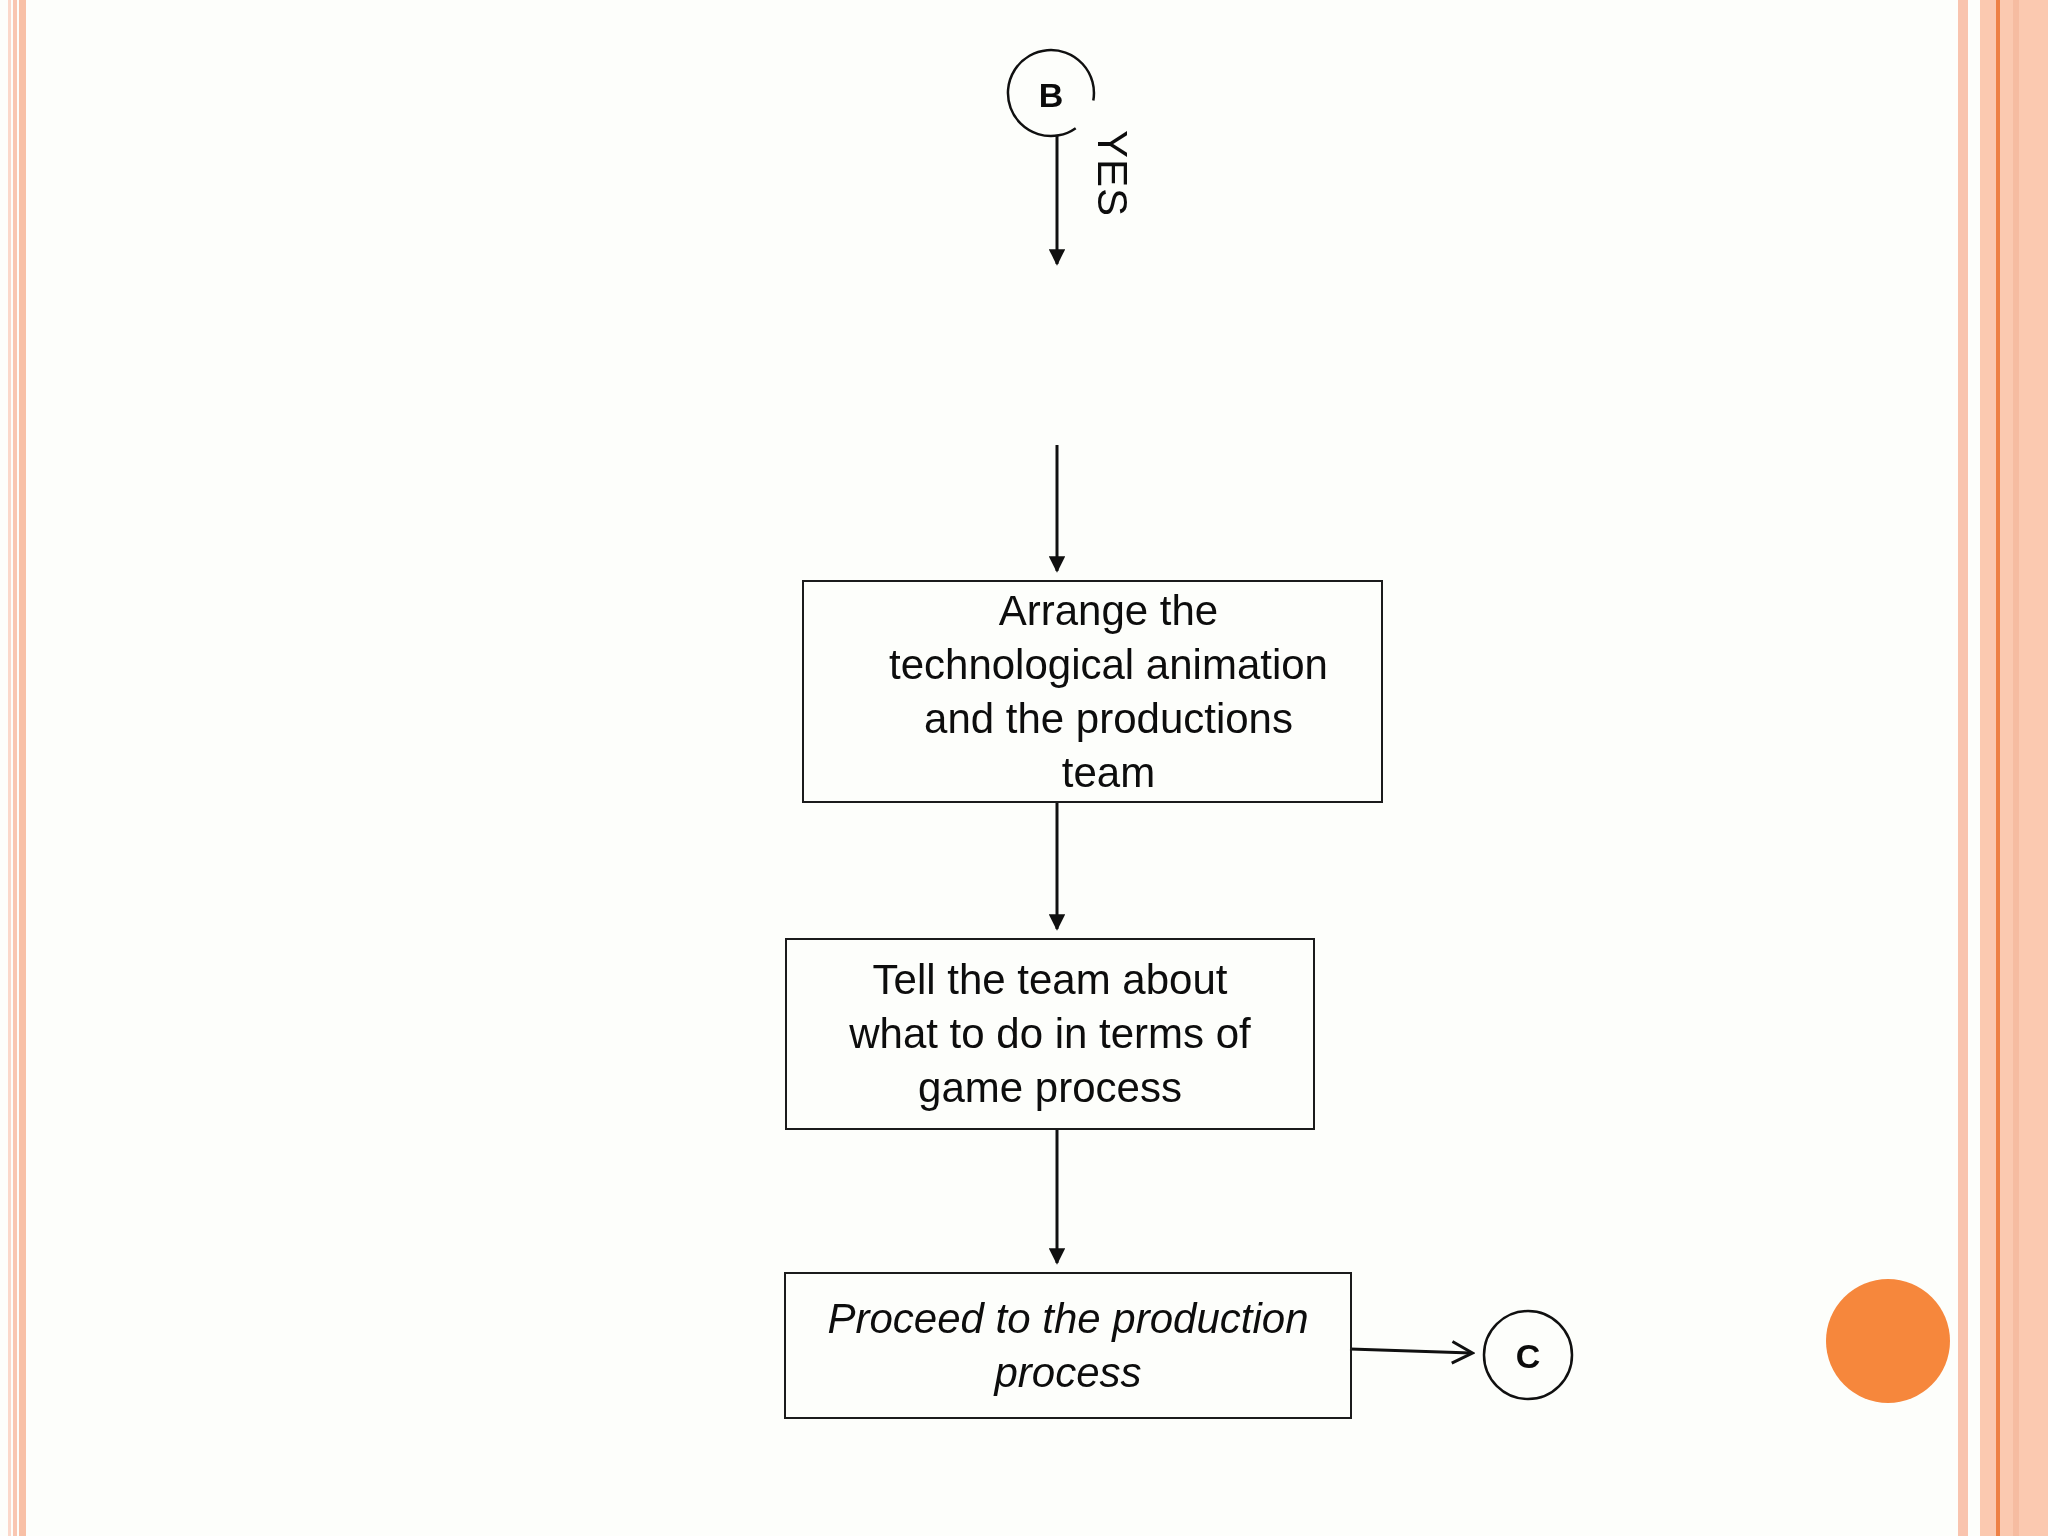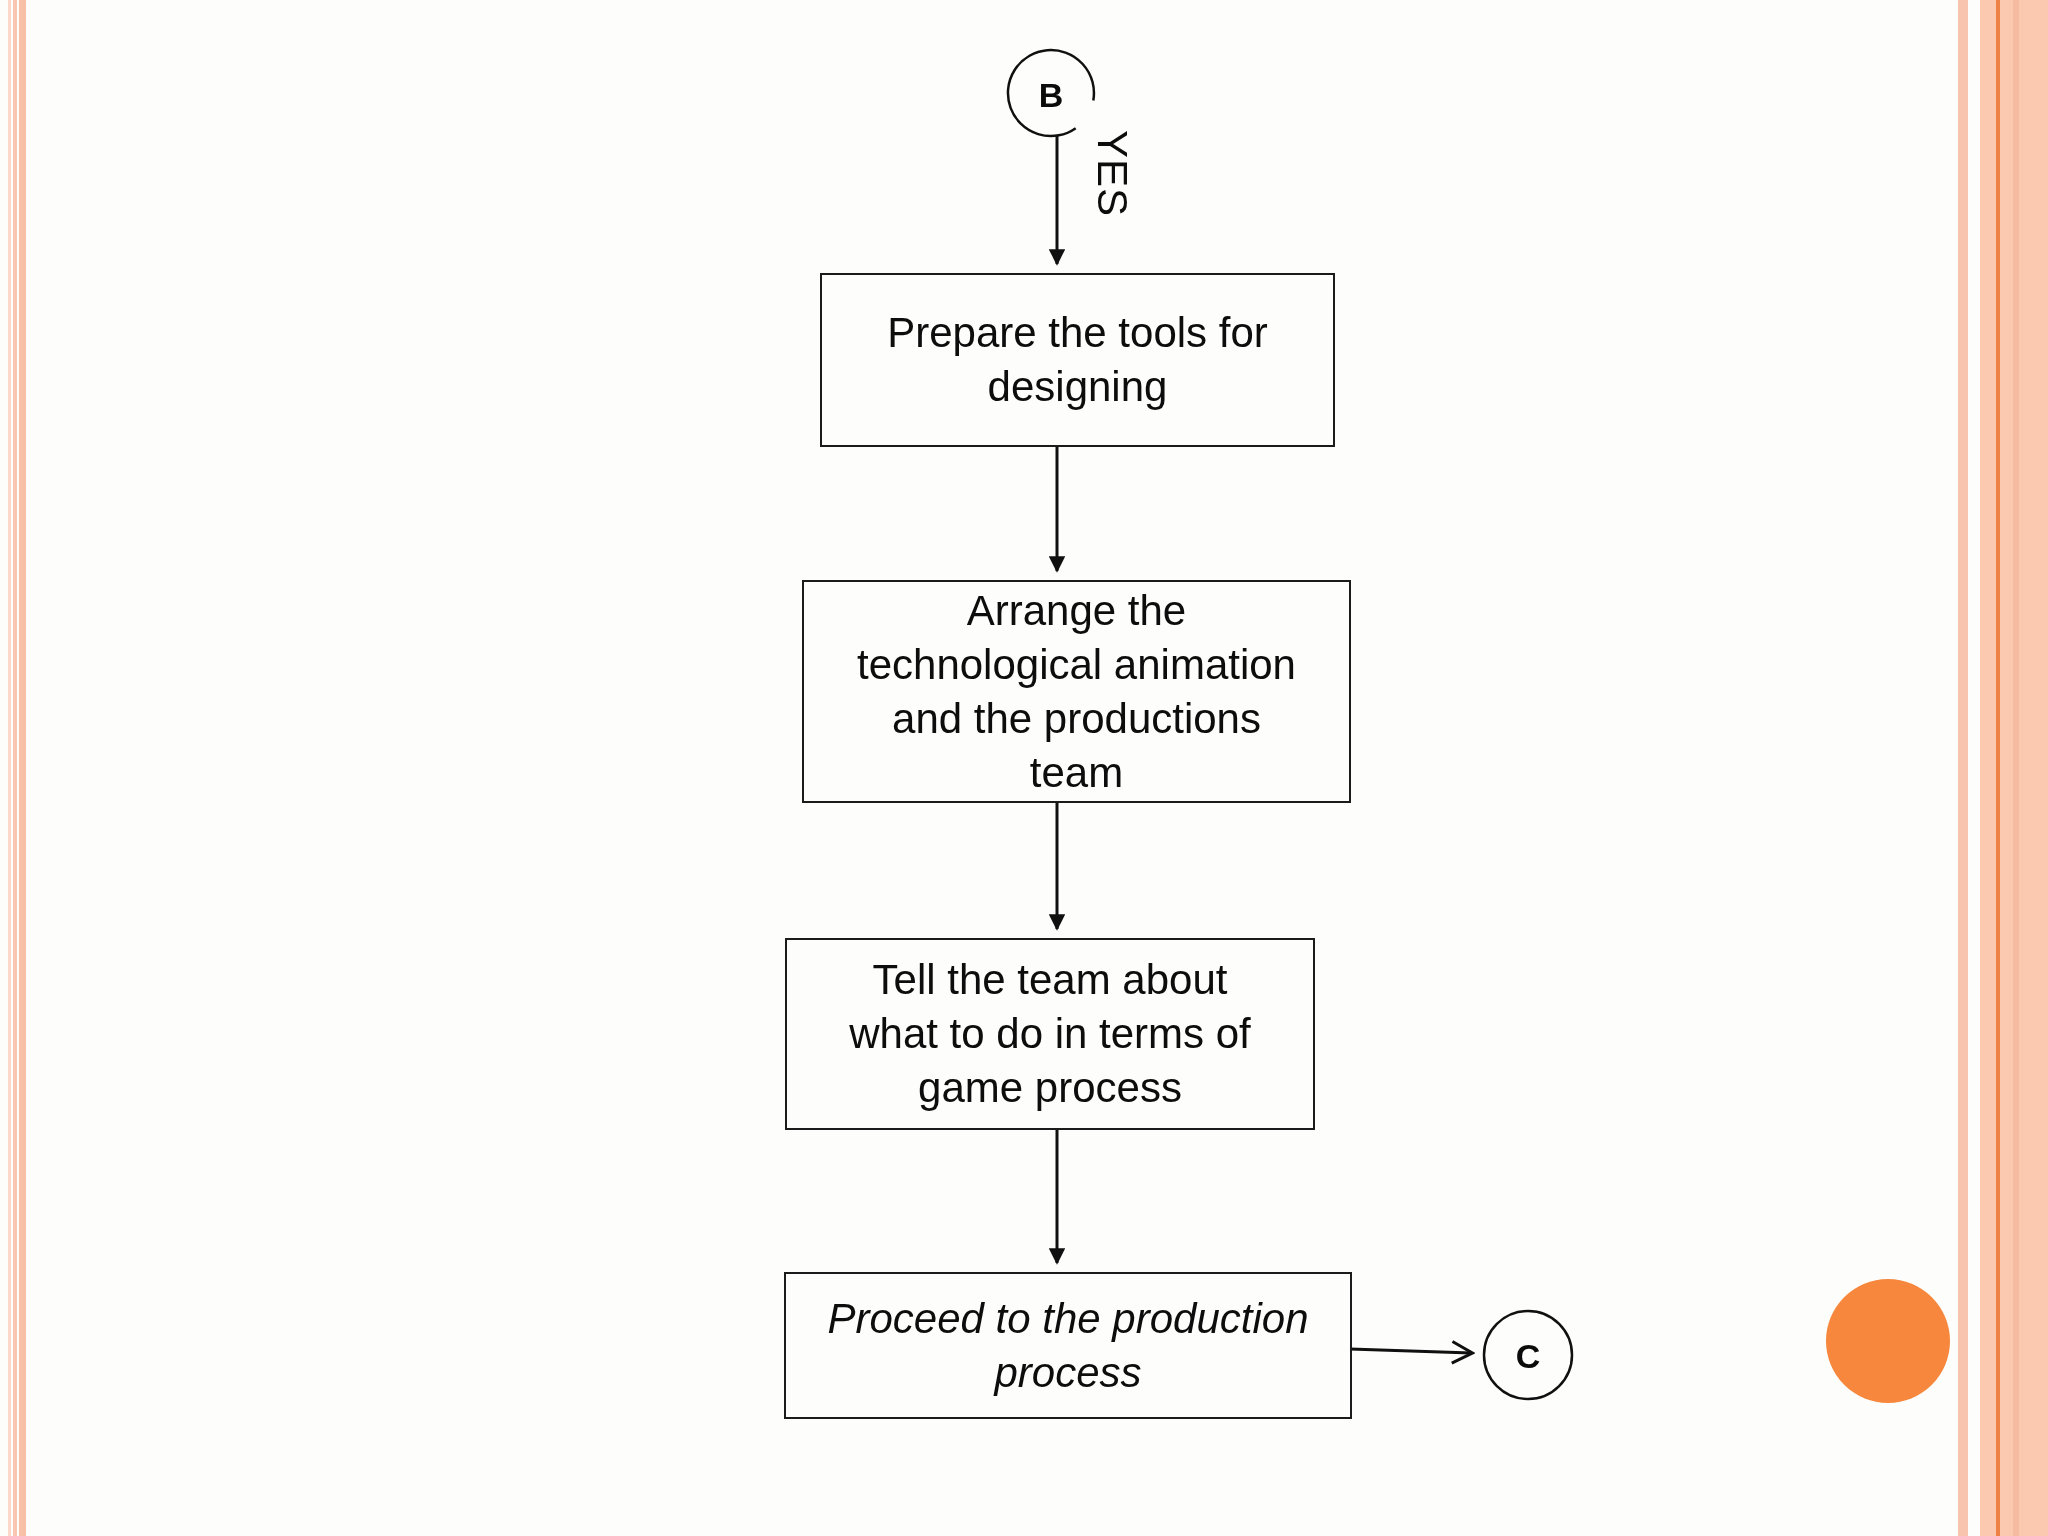--- a/index.html
+++ b/index.html
@@ -21,21 +21,21 @@
   
   svg.flow{position:absolute;left:0;top:0;width:2048px;height:1536px;}
   .node{
     position:absolute;border:2px solid #1b1b1b;background:transparent;
     display:flex;align-items:center;justify-content:center;text-align:center;
     font-size:42px;line-height:54px;color:#0d0d0d;
   }
   .node span{display:block;}
   .b1{left:820px;top:273px;width:511px;height:170px;}
   .b1 span{max-width:450px;}
-  .b2{left:802px;top:580px;width:545px;height:219px;}
+  .b2{left:802px;top:580px;width:545px;height:219px;padding-left:32px;}
   .b2 span{max-width:462px;}
   .b3{left:785px;top:938px;width:526px;height:188px;}
   .b3 span{max-width:430px;}
   .b4{left:784px;top:1272px;width:564px;height:143px;font-style:italic;}
   .b4 span{max-width:552px;}
   .connector-label{
     position:absolute;color:#0b0b0b;font-weight:bold;font-size:34px;
     transform:translate(-50%,-50%);
   }
   .lbl-b{left:1051px;top:95px;}
@@ -85,23 +85,20 @@
     <line x1="1350" y1="1349" x2="1471" y2="1353" stroke="#101010" stroke-width="3" marker-end="url(#chev)"></line>
 
     <circle cx="1528" cy="1355" r="44" fill="none" stroke="#101010" stroke-width="2.5"></circle>
   </svg>
 
   <div class="connector-label lbl-b">B</div>
   <div class="connector-label lbl-c">C</div>
 
   <div class="yes-label">YES</div>
 
-  <div class="node b1">
-    <span>Prepare the tools for designing</span>
-  </div>
   <div class="node b2">
     <span>Arrange the technological animation and the productions team</span>
   </div>
   <div class="node b3">
     <span>Tell the team about what to do in terms of game process</span>
   </div>
   <div class="node b4">
     <span>Proceed to the production process</span>
   </div>
 

